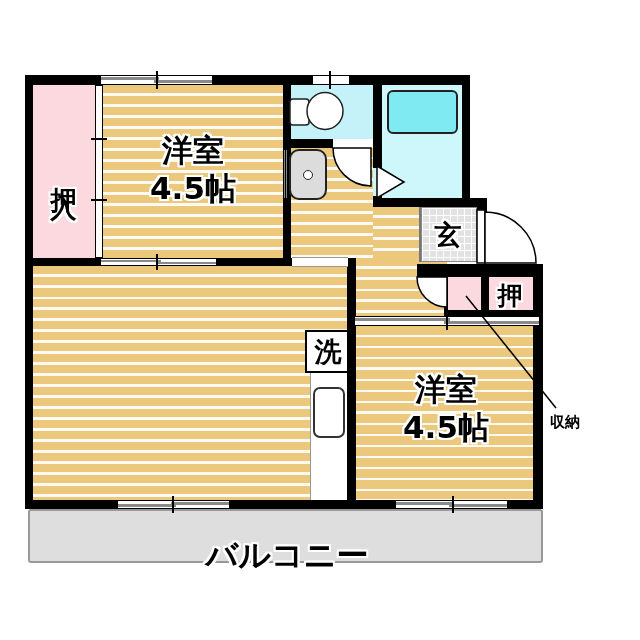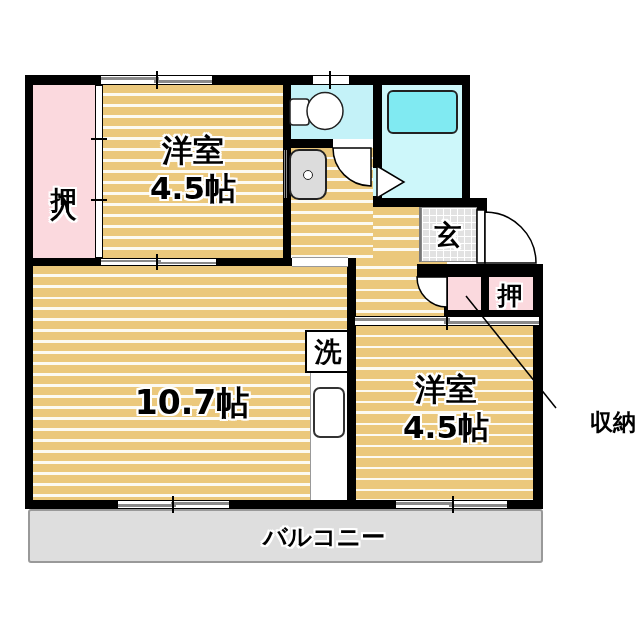--- a/index.html
+++ b/index.html
@@ -129,22 +129,21 @@
     <path d="M 485 263 L 485 212 A 51 51 0 0 1 536 263 Z" fill="#fff" stroke="#000" stroke-width="1.5"></path>
 
     <path d="M 447 277 L 417 277 A 30 30 0 0 0 447 307 Z" fill="#fff" stroke="#000" stroke-width="1.5"></path>
 
     <line x1="466" y1="296" x2="556" y2="408" stroke="#000" stroke-width="1.5"></line>
   </svg>
 
   <div class="lbl vert" style="left:64px;top:172px;font-size:26px;">押入</div>
   <div class="lbl" style="left:193px;top:150px;font-size:31px;">洋室</div>
   <div class="lbl" style="left:193px;top:188px;font-size:31px;">4.5帖</div>
-  <div class="lbl" style="left:192px;top:402px;font-size:33px;">10.7帖</div>
   <div class="lbl" style="left:446px;top:389px;font-size:31px;">洋室</div>
   <div class="lbl" style="left:446px;top:427px;font-size:31px;">4.5帖</div>
   <div class="lbl" style="left:448px;top:234px;font-size:27px;">玄</div>
   <div class="lbl" style="left:510px;top:295px;font-size:25px;">押</div>
   <div class="lbl plain" style="left:328px;top:351px;font-size:27px;">洗</div>
-  <div class="lbl plain" style="left:613px;top:422px;font-size:23px;font-weight:600;">収納</div>
-  <div class="lbl" style="left:287px;top:537px;font-size:24px;margin-left:37px;">バルコニー</div>
+  <div class="lbl plain" style="left:565px;top:422px;font-size:15px;font-weight:600;">収納</div>
+  <div class="lbl" style="left:287px;top:555px;font-size:32px;">バルコニー</div>
 
 </div>
 
 </body></html>

